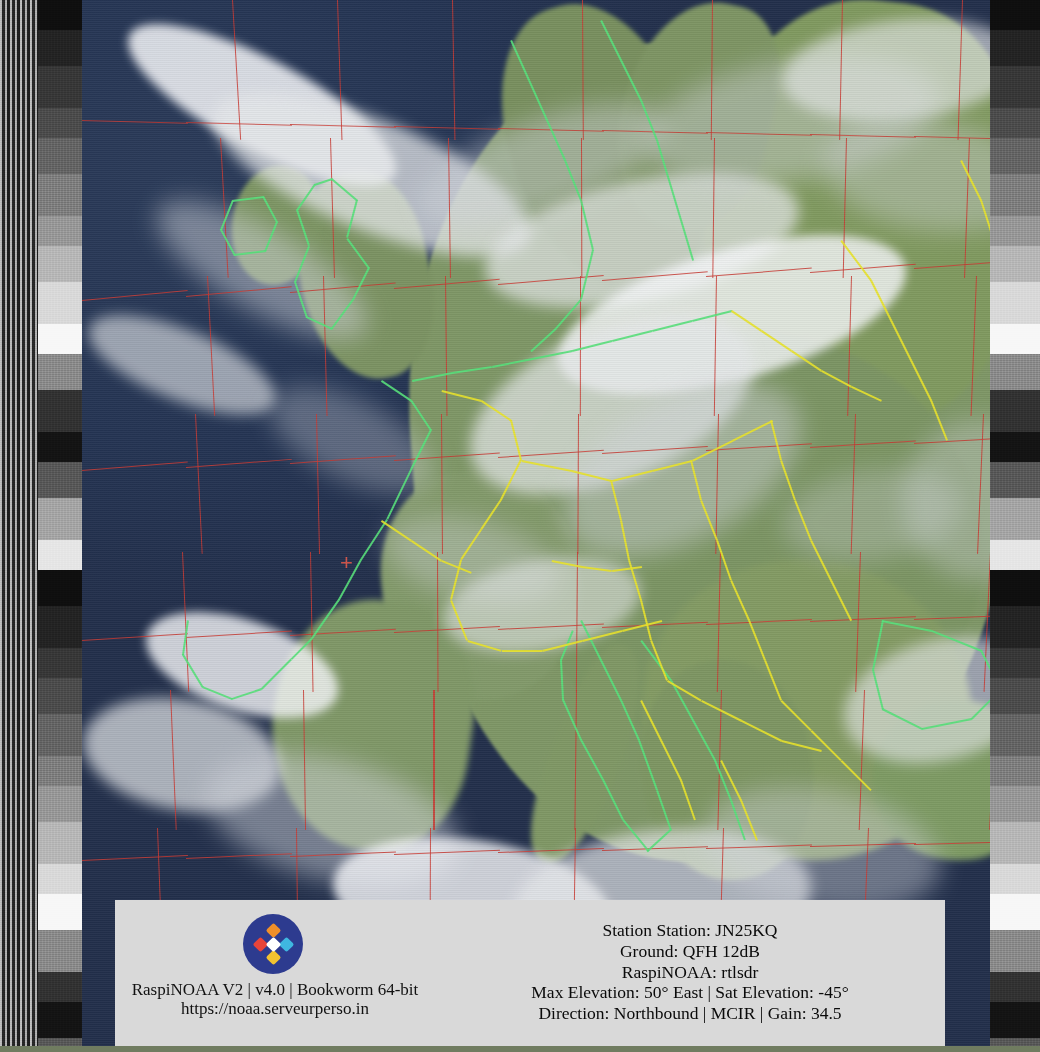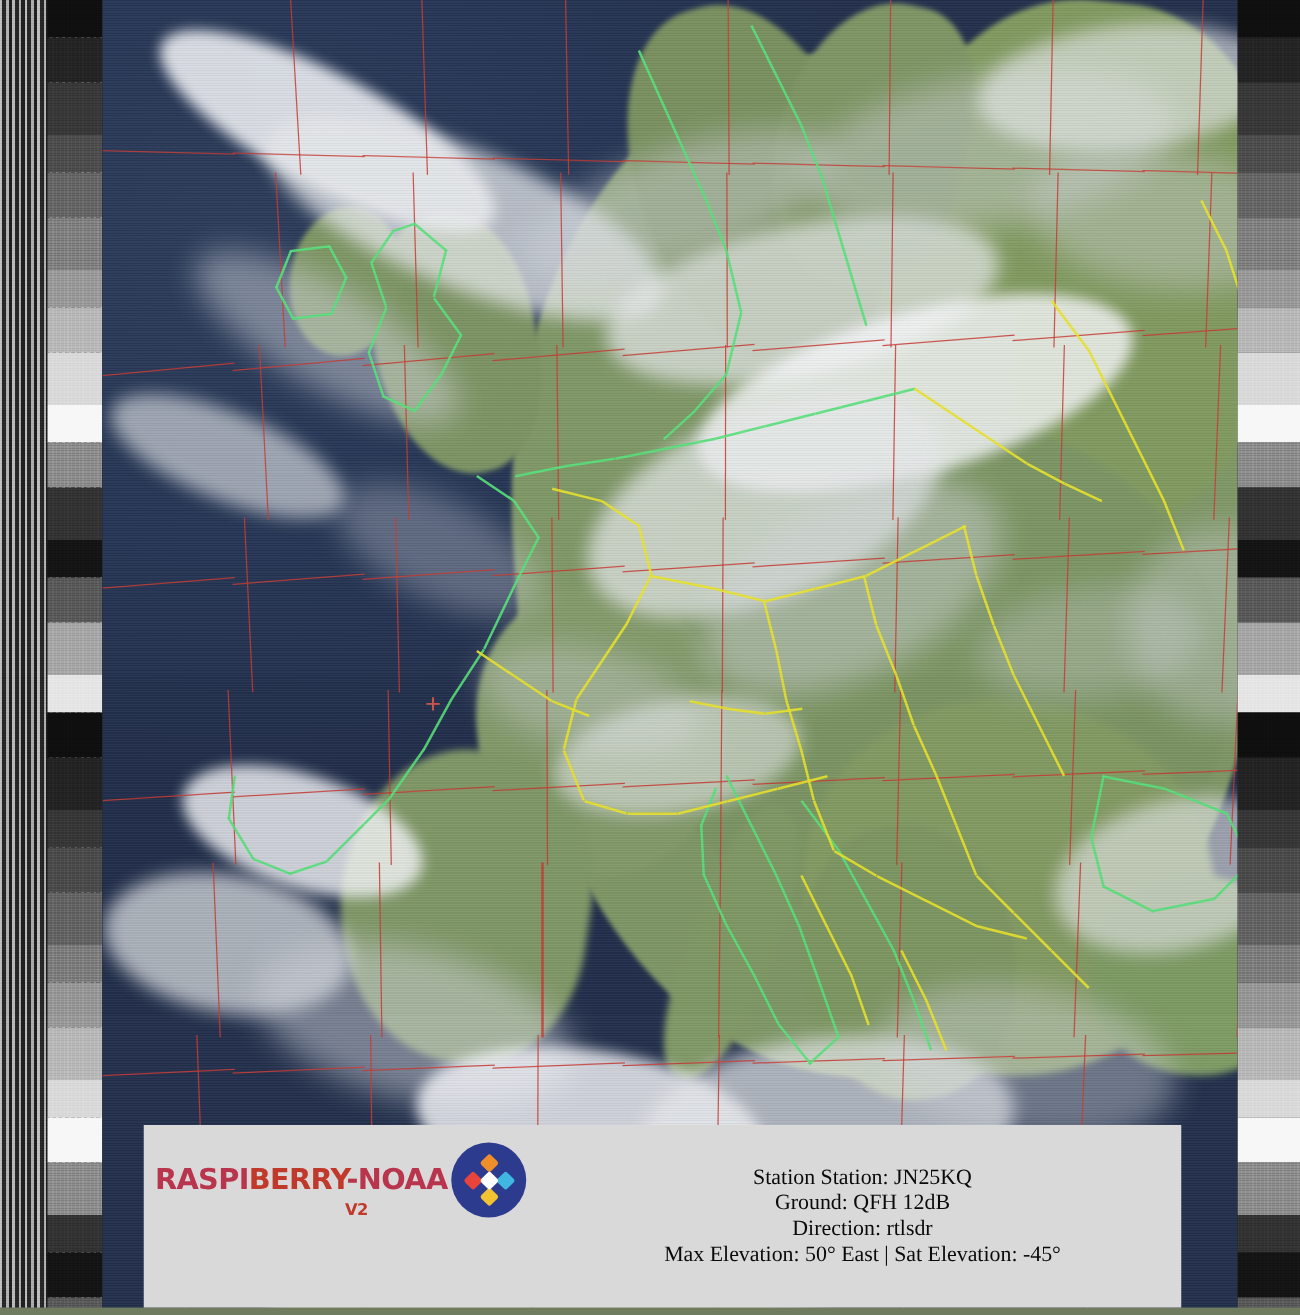--- a/index.html
+++ b/index.html
@@ -580,40 +580,41 @@
       </div>
     <div class="noise"></div>
   </div>
 
   <div class="bottom-strip"></div>
 
   <div id="infobar">
 
     <div class="info-left">
       <div class="brand-row">
-        <div class="brand-text">
-          <span>RASPI</span><span class="berry">BERRY</span><span>-NOAA</span>
-          <span class="brand-sub">V2</span>
-        </div>
         <div class="logo-wrap">
           <svg width="70" height="70" viewBox="0 0 70 70" aria-hidden="true">
             <circle cx="35" cy="35" r="30" fill="#2d3b8f"></circle>
             <g>
               <rect x="30" y="16" width="11" height="11" rx="2" fill="#ef8f2a" transform="rotate(45 35.5 21.5)"></rect>
               <rect x="17" y="30" width="11" height="11" rx="2" fill="#e8443a" transform="rotate(45 22.5 35.5)"></rect>
               <rect x="43" y="30" width="11" height="11" rx="2" fill="#3fb7e0" transform="rotate(45 48.5 35.5)"></rect>
               <rect x="30" y="43" width="11" height="11" rx="2" fill="#f2c230" transform="rotate(45 35.5 48.5)"></rect>
               <rect x="30" y="30" width="11" height="11" rx="2" fill="#ffffff" transform="rotate(45 35.5 35.5)"></rect>
             </g>
           </svg>
         </div>
       </div>
+      <div class="info-left-lines">
+        <div>RaspiNOAA V2 | v4.0 | Bookworm 64-bit</div>
+        <div>https://noaa.serveurperso.in</div>
+      </div>
     </div>
 
     <div class="info-right">
       <div>Station Station: JN25KQ</div>
       <div>Ground: QFH 12dB</div>
-      <div>Direction: rtlsdr</div>
+      <div>RaspiNOAA: rtlsdr</div>
       <div>Max Elevation: 50° East | Sat Elevation: -45°</div>
+      <div>Direction: Northbound | MCIR | Gain: 34.5</div>
     </div>
 
   </div>
 </div>
 
 </body></html>

